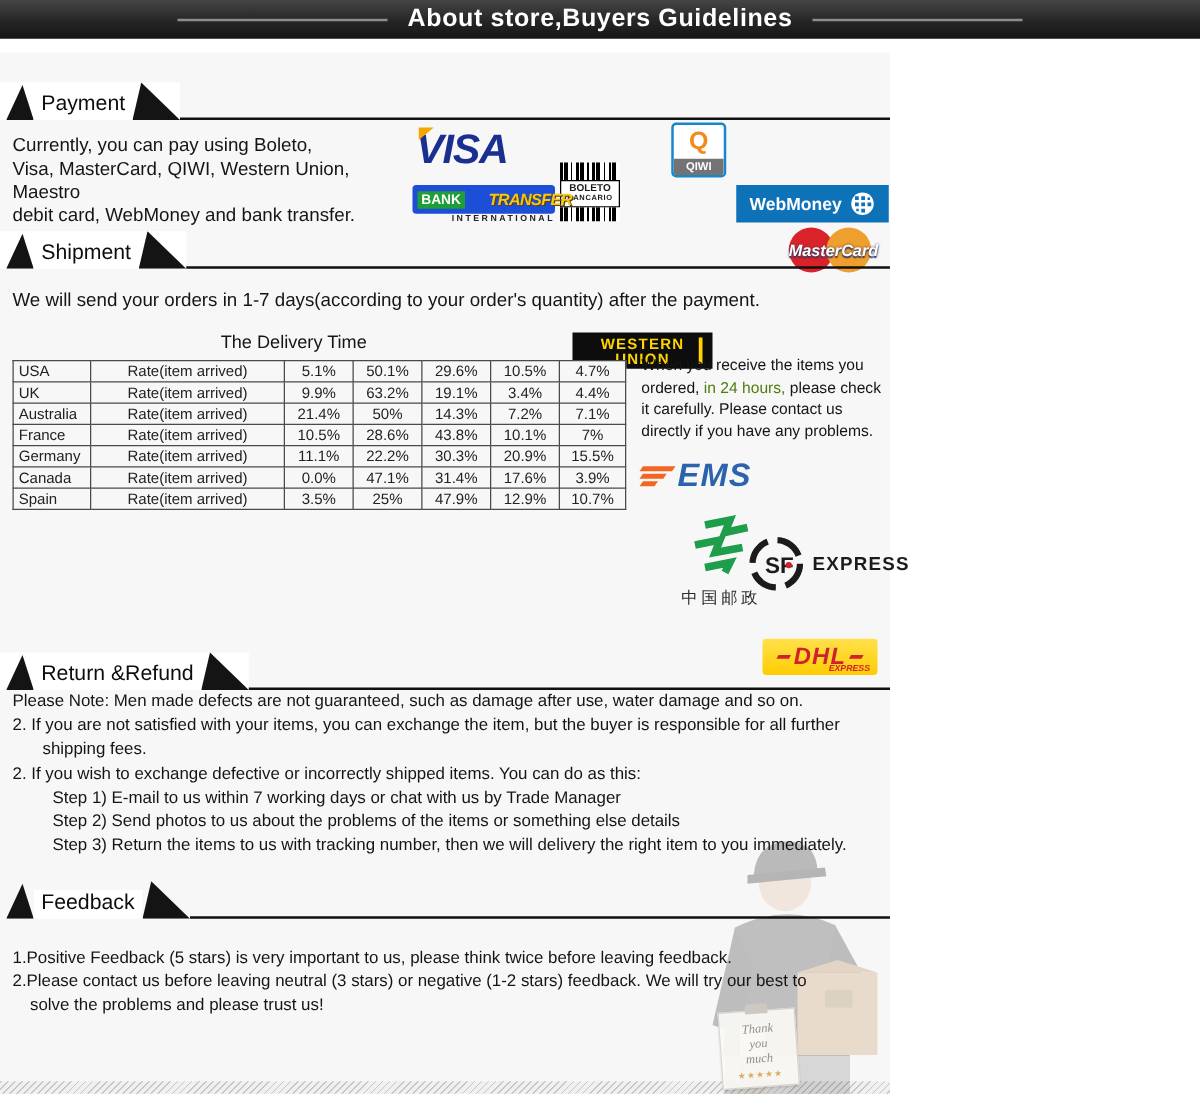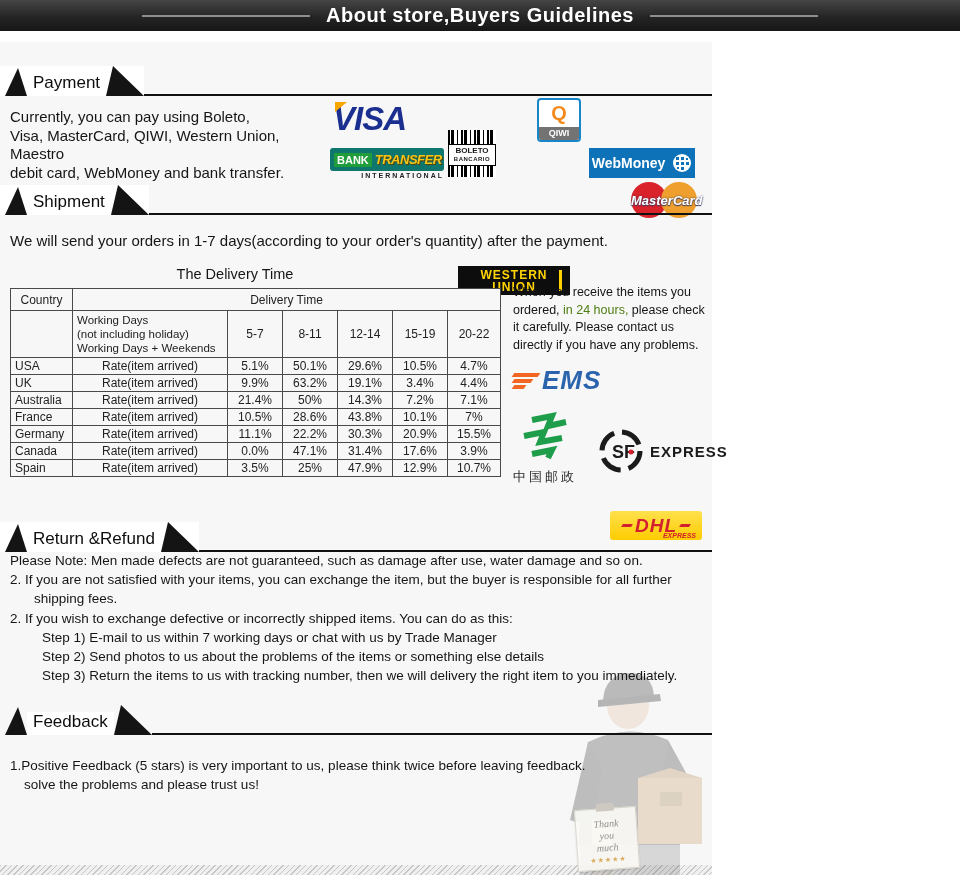--- a/index.html
+++ b/index.html
@@ -34,49 +34,49 @@
   .boleto .lbl { border:1px solid #000; background:#fff; font-weight:bold; font-size:8px; line-height:9px; padding:1px 0; }
   .boleto .lbl .sub { font-size:6px; font-weight:bold; letter-spacing:.5px; }
   .qiwi { width:44px; height:44px; border:2px solid #1787c9; background:#ffffff; border-radius:4px; overflow:hidden; display:flex; flex-direction:column; }
   .qiwi .q { flex:1; display:flex; align-items:center; justify-content:center; color:#f28a1e; font-weight:bold; font-size:20px; }
   .qiwi .name { background:#737373; color:#fff; font-size:9px; font-weight:bold; text-align:center; line-height:13px; height:13px; }
   .mc { width:66px; height:38px; position:relative; }
   .mc .c1 { position:absolute; left:0; top:1px; width:36px; height:36px; border-radius:50%; background:#d9222a; }
   .mc .c2 { position:absolute; right:0; top:1px; width:36px; height:36px; border-radius:50%; background:#ee9f2d; }
   .mc .txt { position:absolute; left:0; right:0; top:12px; text-align:center; color:#fff; font-style:italic; font-weight:bold; font-size:13px; text-shadow:0 0 2px #3a3a5e,0 1px 1px #3a3a5e; }
   .bank { width:114px; }
-  .bank .box { height:23px; background:#0f766e; border-radius:3px; display:flex; align-items:center; padding:0 4px; gap:3px; }
+  .bank .box { height:23px; background:#1d4ed8; border-radius:3px; display:flex; align-items:center; padding:0 4px; gap:19px; }
   .bank .bank-w { background:#1f9d3a; color:#fff; font-weight:bold; font-size:11px; padding:1px 3px; }
   .bank .trans { color:#f5c518; font-style:italic; font-weight:bold; font-size:13px; text-shadow:1px 1px 0 #5a4400; letter-spacing:-.5px; }
   .bank .intl { text-align:right; font-size:7px; letter-spacing:2px; color:#222; font-weight:bold; margin-top:1px; }
   .wu { width:112px; height:29px; background:#0d0d0d; display:flex; align-items:center; justify-content:center; position:relative; }
   .wu .lines { color:#ffd400; font-weight:bold; font-size:12px; line-height:12px; text-align:center; letter-spacing:1px; }
   .wu .bar { position:absolute; right:8px; top:4px; bottom:4px; width:3px; background:#ffd400; }
-  .wm { width:106px; height:30px; background:#0e72b8; display:flex; align-items:center; justify-content:center; gap:7px; }
+  .wm { width:122px; height:30px; background:#0e72b8; display:flex; align-items:center; justify-content:center; gap:7px; }
   .wm .t { color:#ffffff; font-size:14px; font-weight:bold; }
 
   
   table.delivery { border-collapse:collapse; background:#f7f7f8; }
   table.delivery td, table.delivery th { border:1px solid #4a4a4a; font-size:12px; font-weight:normal; text-align:center; color:#222; padding:0 2px; }
   table.delivery .country-col { text-align:left; padding-left:4px; }
   table.delivery .wdays { text-align:left; font-size:11.5px; line-height:14px; padding:2px 4px; }
   .note { font-size:12.5px; line-height:17.5px; color:#151515; }
   .note .red { color:#4d7c0f; }
 
   
   .ems { display:flex; align-items:center; }
   .ems .wing { display:flex; flex-direction:column; gap:2px; margin-right:3px; }
   .ems .wing i { display:block; height:4px; background:#f26522; transform:skewX(-35deg); }
   .ems .wing i:nth-child(1){ width:26px; } .ems .wing i:nth-child(2){ width:19px; } .ems .wing i:nth-child(3){ width:12px; }
   .ems .t { color:#2b63ad; font-style:italic; font-weight:bold; font-size:26px; letter-spacing:1px; }
   .dhl { width:92px; height:29px; background:linear-gradient(#ffe14d,#fecc00); border-radius:3px; position:relative; display:flex; align-items:center; justify-content:center; }
   .dhl .t { color:#d2202f; font-style:italic; font-weight:bold; font-size:19px; letter-spacing:1px; }
   .dhl .dash { width:10px; height:3px; background:#d2202f; margin:0 3px; transform:skewX(-30deg); }
   .dhl .exp { position:absolute; right:6px; bottom:1px; font-size:7px; font-style:italic; color:#d2202f; font-weight:bold; }
-  .cpost { width:70px; text-align:center; }
+  .cpost { width:70px; text-align:center;margin-left:32px; }
   .cpost .name { font-size:13px; color:#2b2b2b; letter-spacing:3px; margin-top:2px; white-space:nowrap; }
   .sf { display:flex; align-items:center; gap:6px; }
   .sf .t { font-size:15px; font-weight:bold; color:#1b1b1b; letter-spacing:1px; }
 
   
   .line { font-size:13.5px; line-height:19.2px; color:#151515; white-space:nowrap; }
   .indent-1 { padding-left:24px; }
   .indent-2 { padding-left:32px; }
   .indent-3 { padding-left:14px; }
 
@@ -222,37 +222,20 @@
     <colgroup>
         <col style="width:62px">
         <col style="width:155px">
         <col style="width:55px">
         <col style="width:55px">
         <col style="width:55px">
         <col style="width:55px">
         <col style="width:53px">
       </colgroup>
     <tbody>
-        <tr style="height:22px;">
-      <td>Country</td>
-      <td colspan="6">Delivery Time</td>
-    </tr>
-    <tr style="height:46px;">
-      <td></td>
-      <td class="wdays">
-        <div>Working Days</div>
-        <div>(not including holiday)</div>
-        <div>Working Days + Weekends</div>
-      </td>
-      <td>5-7</td>
-      <td>8-11</td>
-      <td>12-14</td>
-      <td>15-19</td>
-      <td>20-22</td>
-    </tr>
     <tr style="height:17px;">
       <td class="country-col">USA</td>
       <td>Rate(item arrived)</td>
       <td>5.1%</td>
       <td>50.1%</td>
       <td>29.6%</td>
       <td>10.5%</td>
       <td>4.7%</td>
     </tr>
     <tr style="height:17px;">
@@ -383,17 +366,18 @@
       <span class="sec-label">Feedback</span>
       <svg class="tri" width="38" height="30" viewBox="0 0 38 30">
           <polygon points="7,0 38,30 0,30" fill="#141414"></polygon>
         </svg>
     </div>
     <div class="sec-line"></div>
   </div>
 
   <div class="abs" style="left:10px; top:714px; z-index:2;">
     <div class="line">1.Positive Feedback (5 stars) is very important to us, please think twice before leaving feedback.</div>
+    <div class="line">2.Please contact us before leaving neutral (3 stars) or negative (1-2 stars) feedback. We will try our best to</div>
     <div class="line indent-3">solve the problems and please trust us!</div>
   </div>
 
   <div class="hatch"></div>
 </div>
 
 </body></html>

